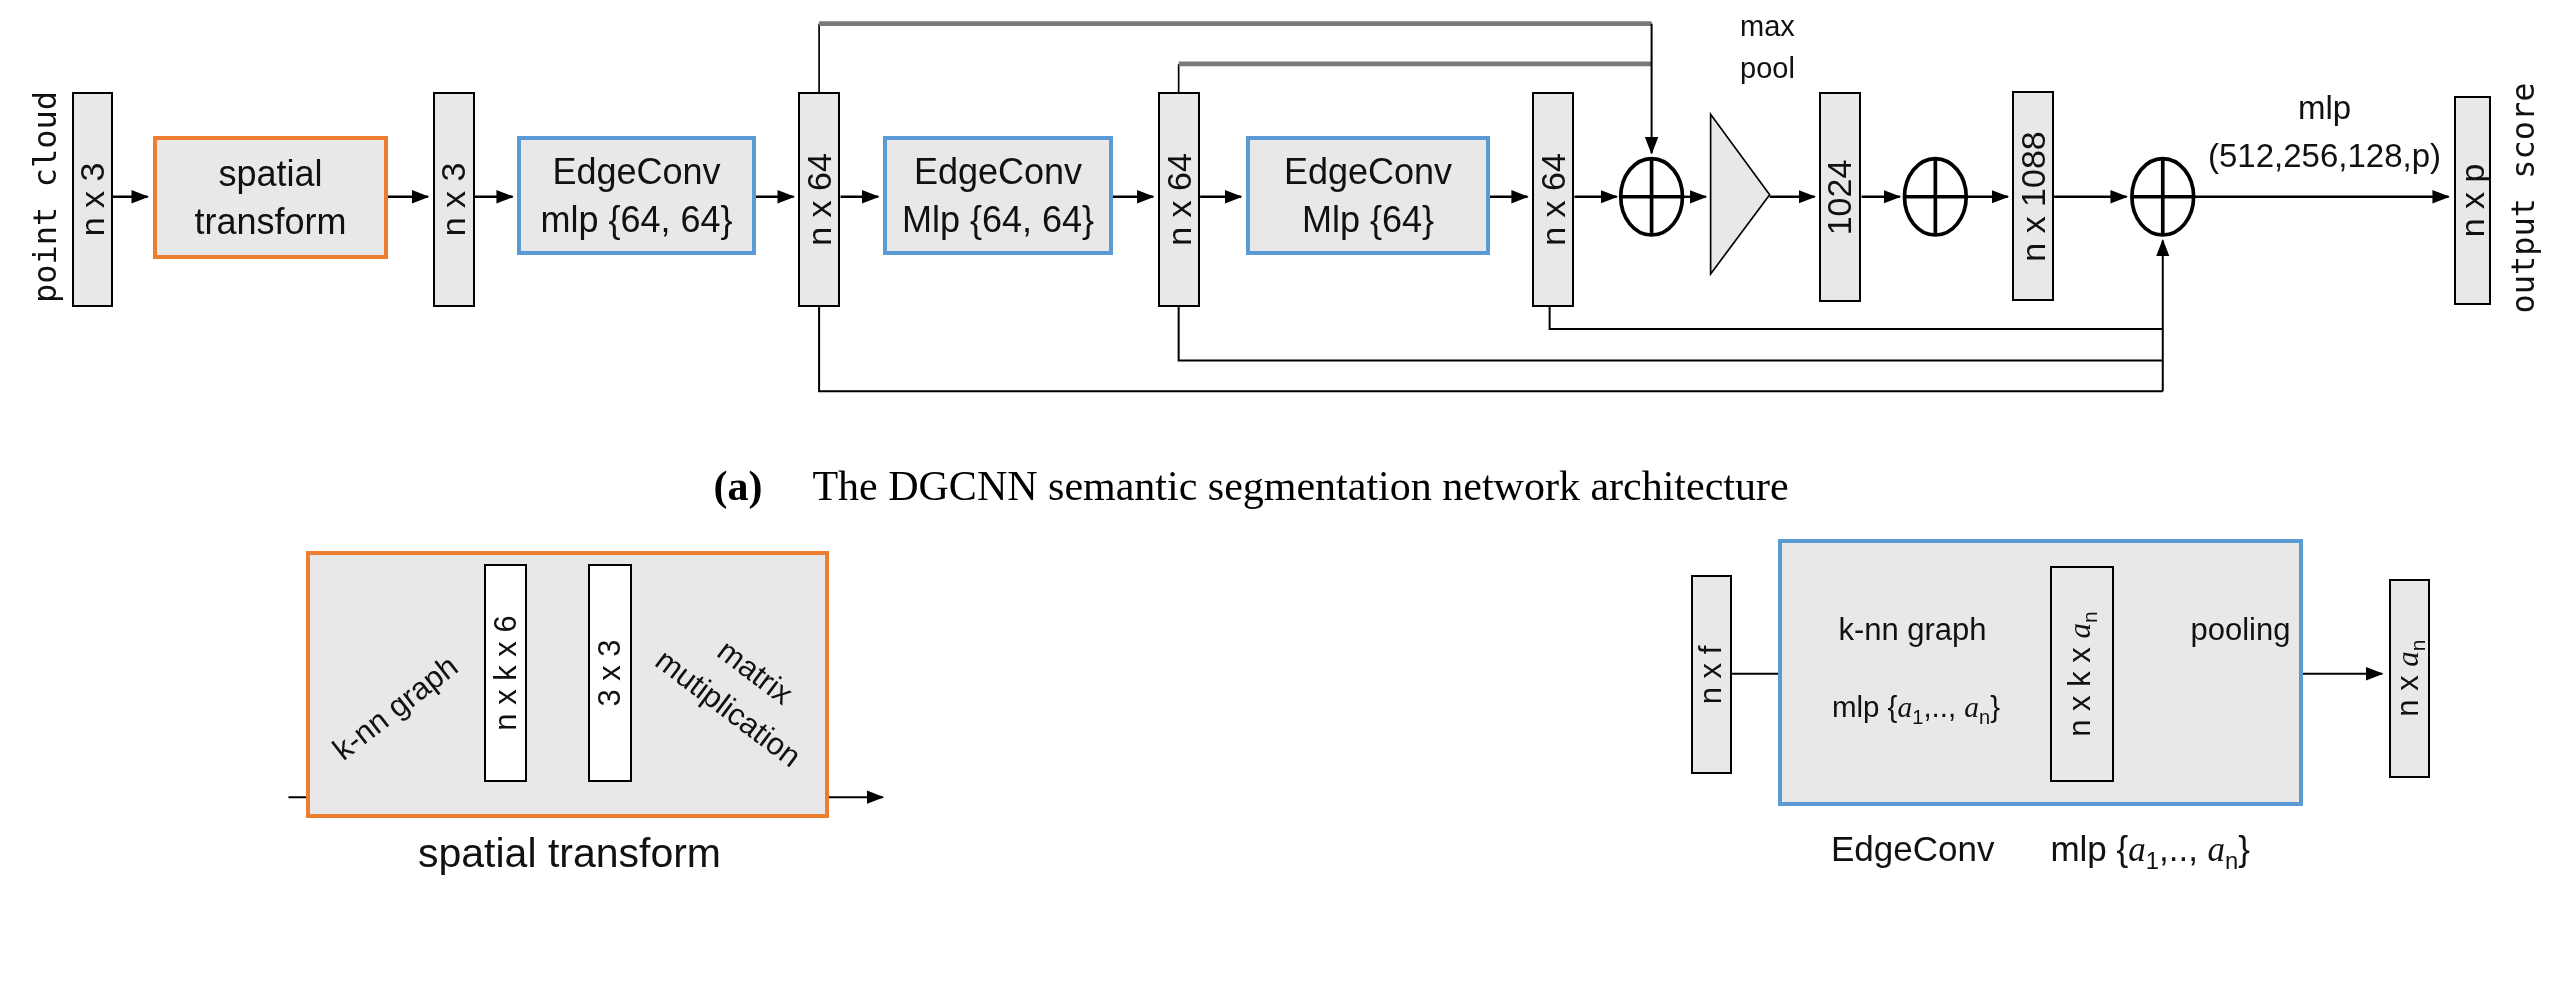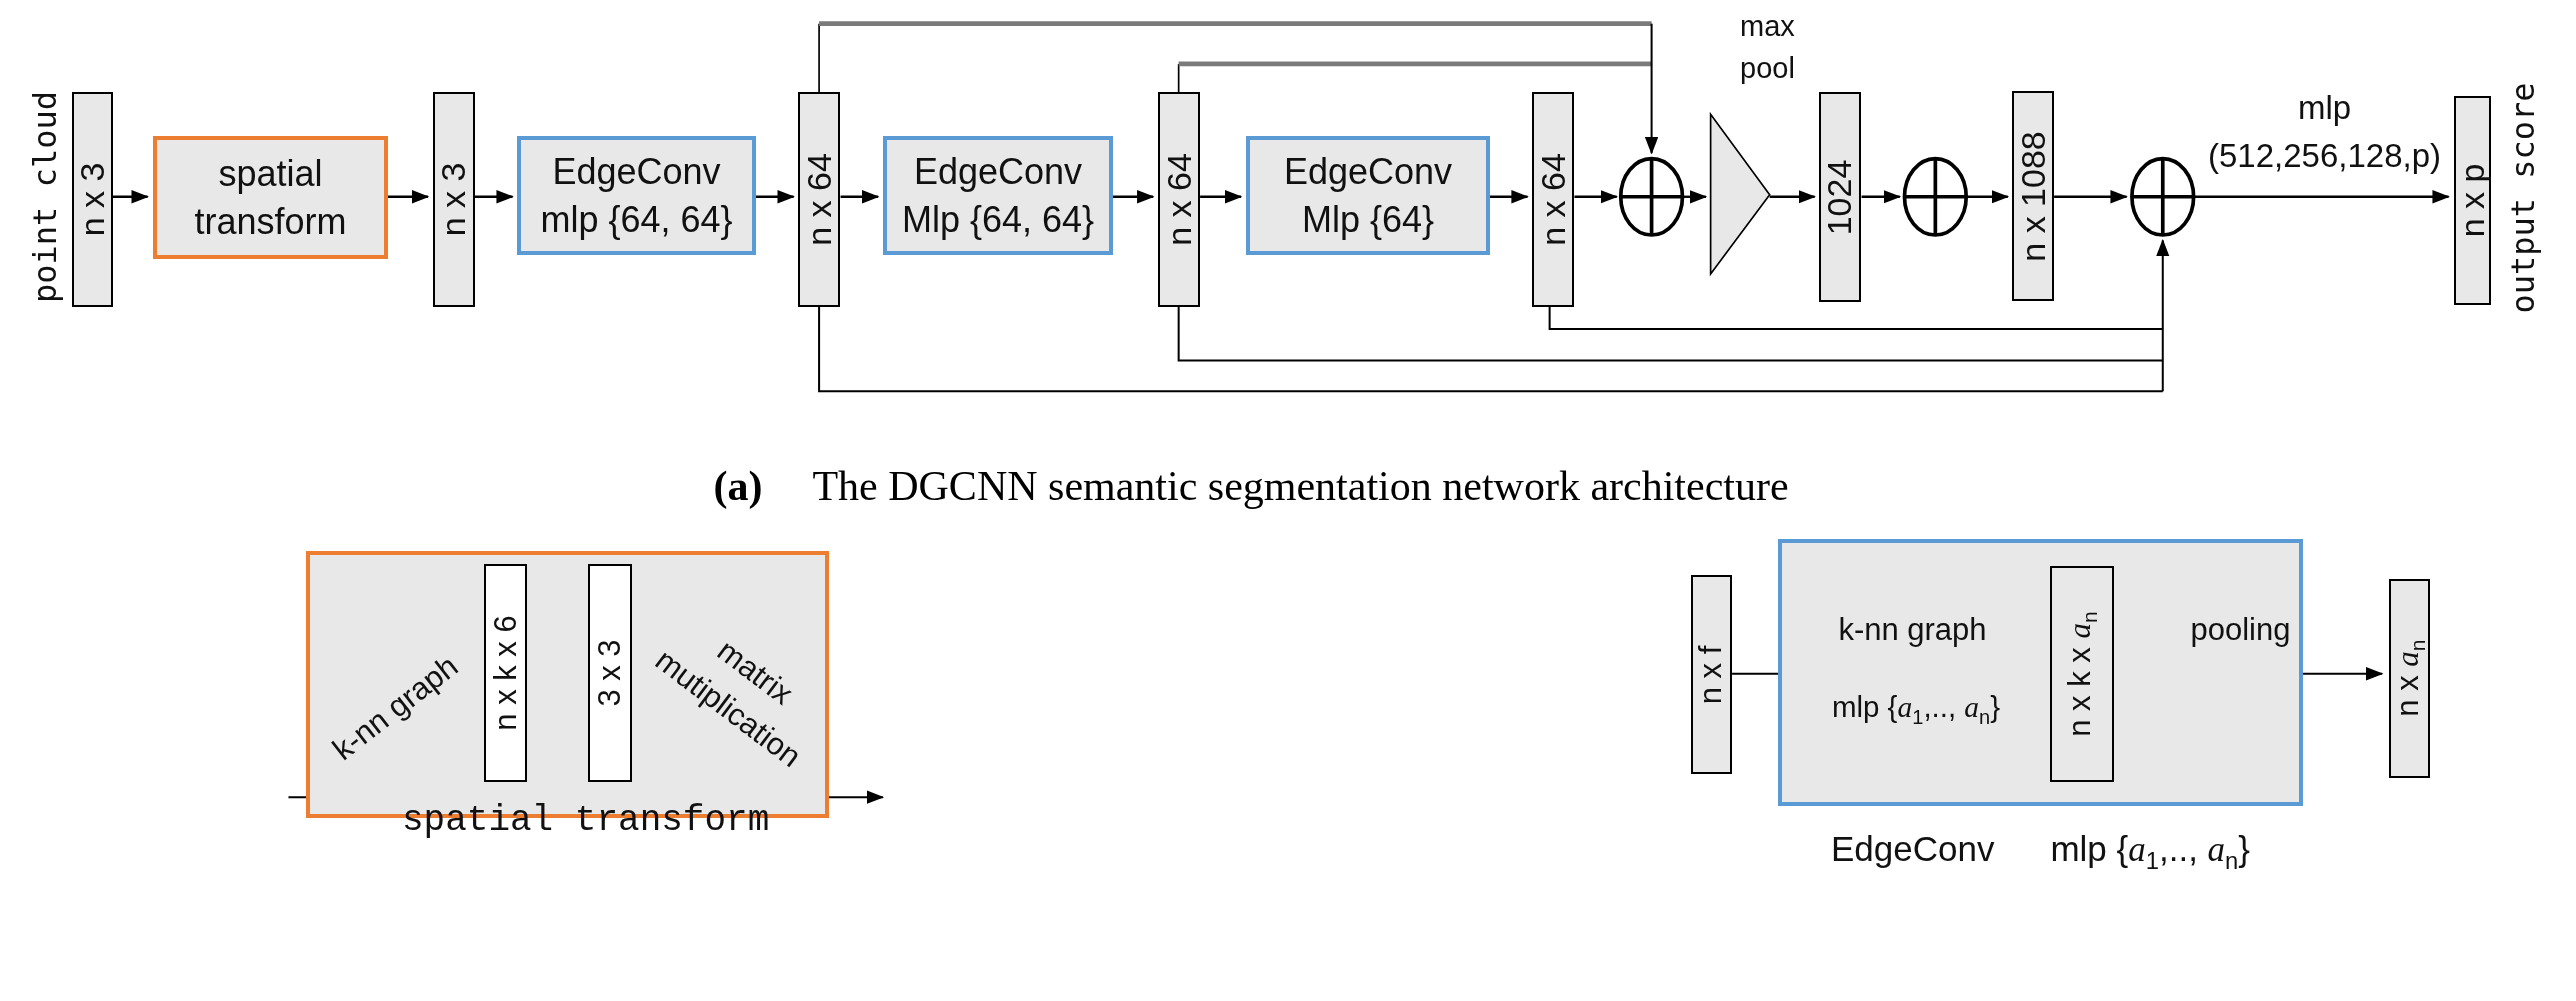--- a/index.html
+++ b/index.html
@@ -193,21 +193,21 @@
 
   <div class="anno rot" style="left:295px;top:681px;width:201px;height:54px;transform:rotate(-38deg);z-index:3;">
     <span>k-nn graph</span>
   </div>
 
   <div class="anno anno2 rot" style="left:641px;top:637px;width:201px;height:107px;transform:rotate(37deg);flex-direction:column;z-index:3;">
     <div>matrix</div>
     <div>mutiplication</div>
   </div>
 
-  <div class="anno" style="left:402px;top:800px;width:335px;font-size:36px;font-family:Liberation Mono, monospace;">
+  <div class="anno" style="left:402px;top:830px;width:335px;font-size:41px;">
     <span>spatial transform</span>
   </div>
 
 
   <div class="slab" style="left:1691px;top:575px;width:41px;height:199px;">
     <span class="vtext" style="font-size:31px;">n x f</span>
   </div>
 
   <div class="bigbox blue" style="left:1778px;top:539px;width:525px;height:267px;"></div>
 

